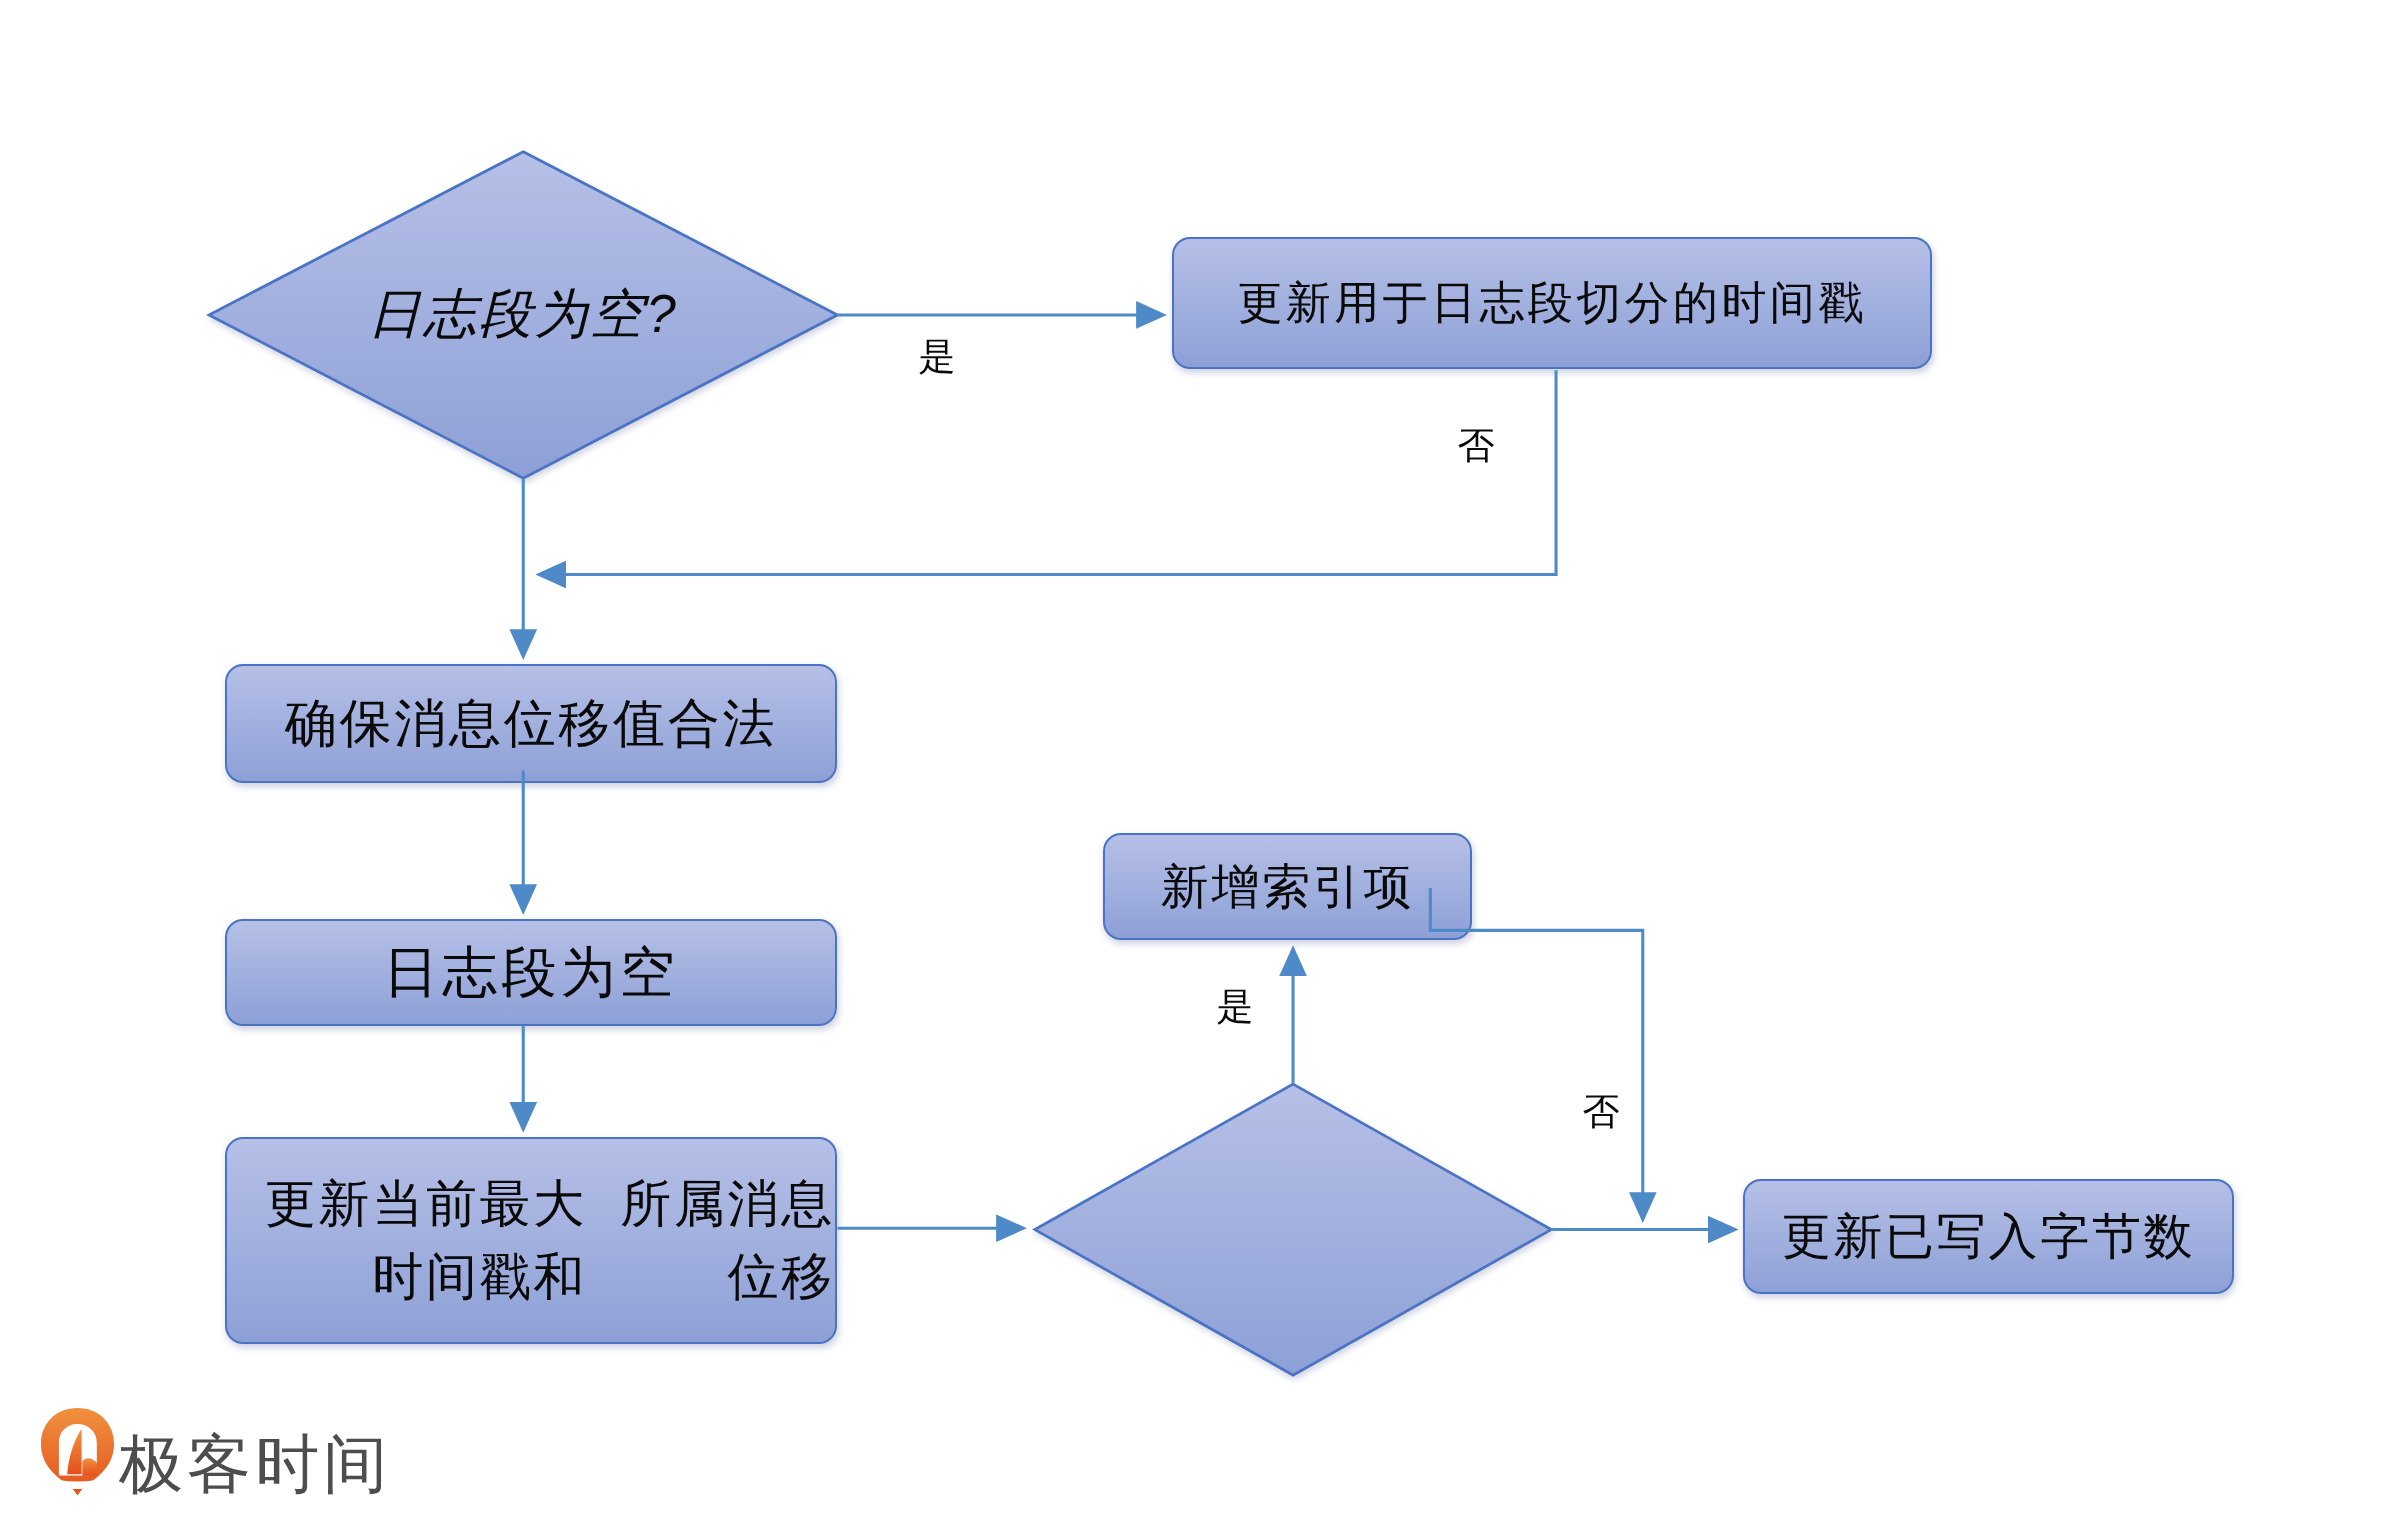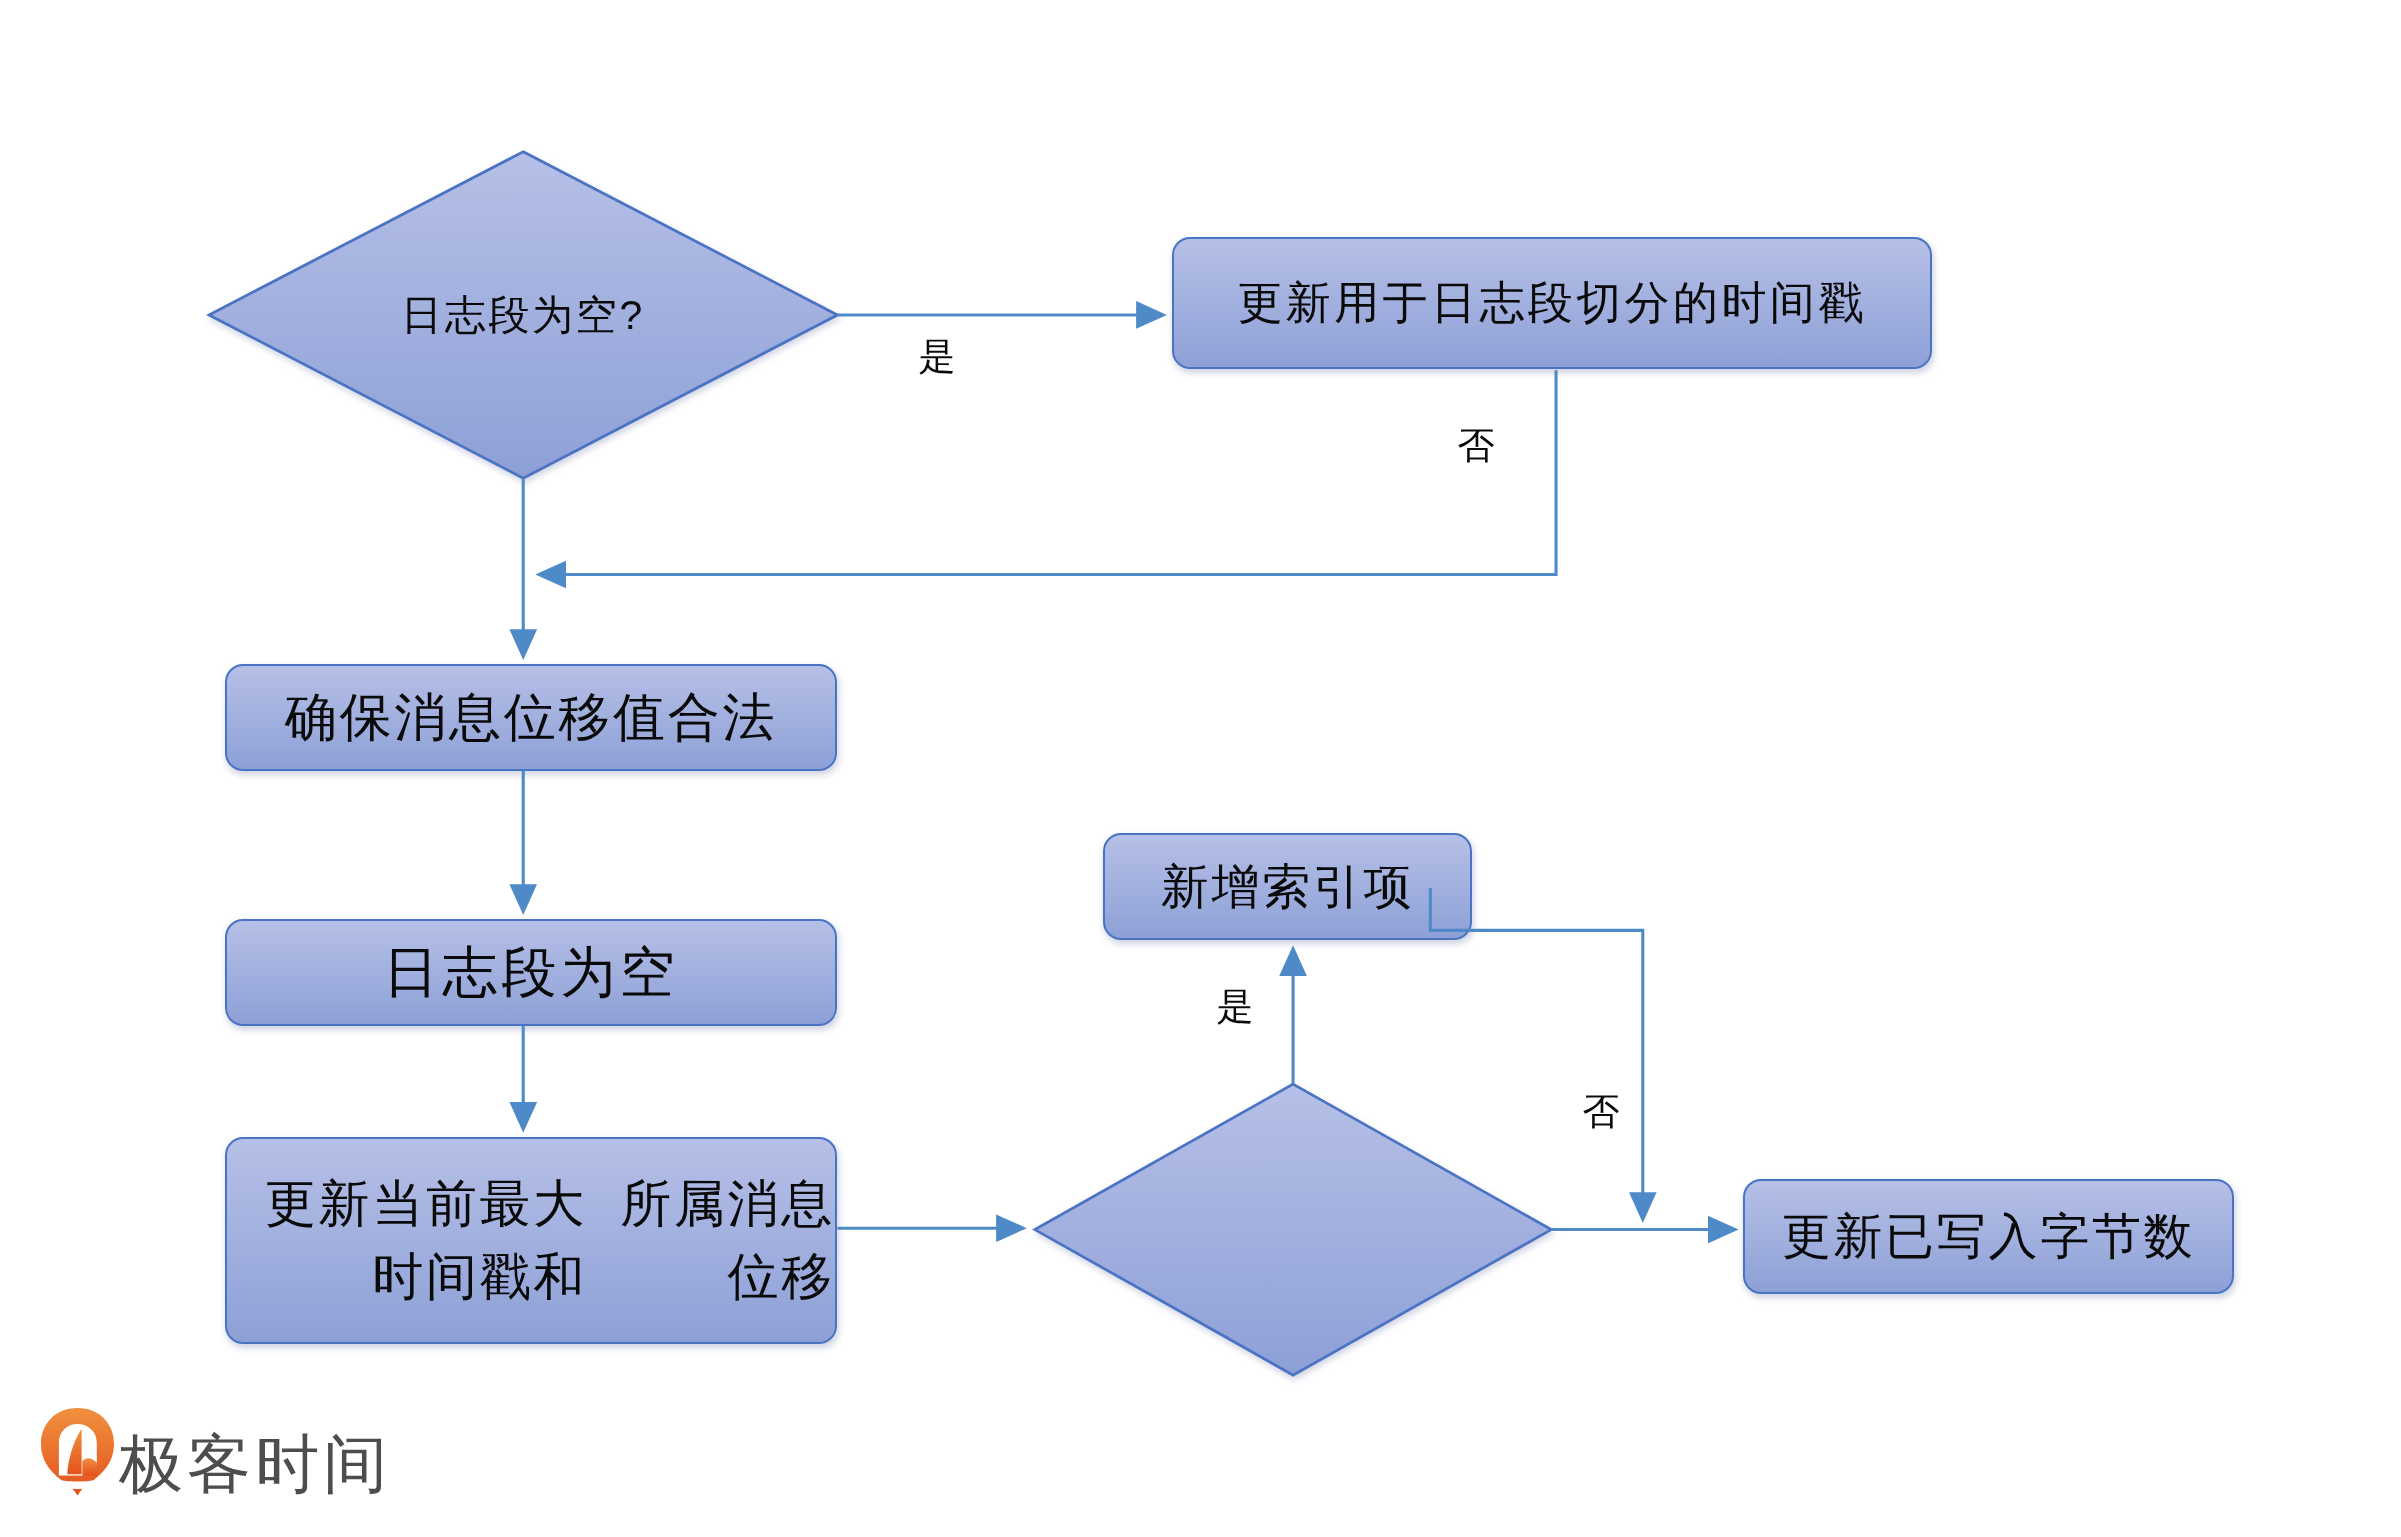--- a/index.html
+++ b/index.html
@@ -78,21 +78,21 @@
 </style>
 </head>
 <body>
 
 <div class="canvas">
 
   <div class="rect-node" style="left:1172px;top:237px;width:760px;height:132px;font-size:45px;letter-spacing:3.4px;">
     <span class="ln">更新用于日志段切分的时间戳</span>
   </div>
 
-  <div class="rect-node" style="left:225px;top:664px;width:612px;height:107px;font-size:52px;letter-spacing:2.7px;">
+  <div class="rect-node" style="left:225px;top:664px;width:612px;height:119px;font-size:52px;letter-spacing:2.7px;">
     <span class="ln">确保消息位移值合法</span>
   </div>
 
   <div class="rect-node" style="left:225px;top:919px;width:612px;height:107px;font-size:55px;letter-spacing:4.1px;">
     <span class="ln">日志段为空</span>
   </div>
 
   <div class="rect-node" style="left:225px;top:1137px;width:612px;height:207px;font-size:51px;letter-spacing:2.7px;line-height:1.42;gap:32px;">
     <span class="ln">更新当前最大时间戳和</span>
     <span class="ln">所属消息位移</span>
@@ -124,21 +124,21 @@
     <path class="edge" d="M2278,542 L2278,841 L790,841" marker-end="url(#arrowhead)"></path>
     <path class="edge" d="M766,700 L766,960" marker-end="url(#arrowhead)"></path>
     <path class="edge" d="M766,1128 L766,1333" marker-end="url(#arrowhead)"></path>
     <path class="edge" d="M766,1501 L766,1652" marker-end="url(#arrowhead)"></path>
     <path class="edge" d="M1226,1798 L1497,1798" marker-end="url(#arrowhead)"></path>
     <path class="edge" d="M1893,1587 L1893,1390" marker-end="url(#arrowhead)"></path>
     <path class="edge" d="M2094,1300 L2094,1362 L2405,1362 L2405,1784" marker-end="url(#arrowhead)"></path>
     <path class="edge" d="M2271,1800 L2539,1800" marker-end="url(#arrowhead)"></path>
   </svg>
 
-  <div class="dtext" style="left:284px;top:267px;width:478px;height:96px;font-size:41px;letter-spacing:2.7px;">
+  <div class="dtext" style="left:284px;top:267px;width:478px;height:96px;font-size:53px;letter-spacing:2.7px;font-style:italic;">
     <span>日志段为空?</span>
   </div>
 
 
   <div class="edge-label" style="left:903px;top:333px;width:68px;height:48px;">
     <span>是</span>
   </div>
   <div class="edge-label" style="left:1442px;top:422px;width:68px;height:48px;">
     <span>否</span>
   </div>

